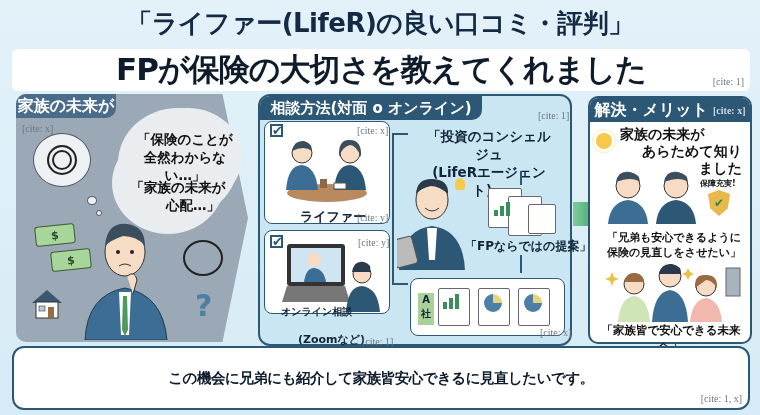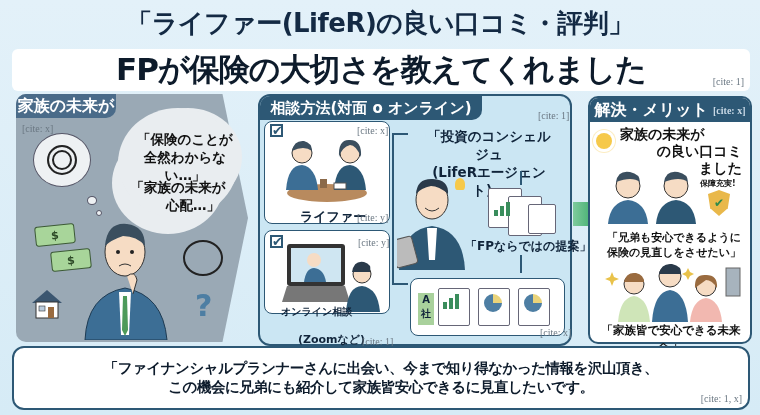--- a/index.html
+++ b/index.html
@@ -245,21 +245,21 @@
 <div class="green-arrow"></div>
 
 <div class="panel3"></div>
 <div class="p3-header">
   <span>解決・メリット</span>
   <span class="cite">[cite: x]</span>
 </div>
 <div class="sun"></div>
 <div class="p3-text" style="left:620px;top:126px;font-size:14px;line-height:17px;text-align:right;width:122px;">
   <div style="text-align:left">家族の未来が</div>
-  <div>の良い口コミ</div>
+  <div>あらためて知り</div>
   <div>ました</div>
 </div>
 <div class="p3-text" style="left:700px;top:178px;font-size:8px;text-align:center;">保障充実!</div>
 <div class="shield">✔</div>
 <svg style="position:absolute;left:604px;top:168px;width:100px;height:56px;" viewBox="0 0 100 56">
   <circle cx="24" cy="18" r="12" fill="#f6dcc4" stroke="#333"></circle>
     <path d="M12 14 Q14 2 26 4 Q36 6 36 14 Q28 8 12 14Z" fill="#3a4e5e"></path>
   <path d="M4 56 Q6 34 24 32 Q42 34 44 56Z" fill="#3c6e95"></path>
   <circle cx="72" cy="18" r="12" fill="#f6dcc4" stroke="#333"></circle>
     <path d="M60 14 Q62 2 74 4 Q84 6 84 14 Q76 8 60 14Z" fill="#3a4e5e"></path>
@@ -279,16 +279,15 @@
   <circle cx="102" cy="24" r="10" fill="#f6dcc4" stroke="#333"></circle>
     <path d="M91 26 Q90 12 102 13 Q114 13 113 26 Q108 18 102 18Z" fill="#9a6b3f"></path>
   <path d="M86 60 Q88 38 102 36 Q116 38 118 60Z" fill="#f2b8b0"></path>
   <rect x="122" y="6" width="14" height="28" fill="#a7b3bd" stroke="#666"></rect>
   <path d="M8 10 l2 5 5 2 -5 2 -2 5 -2 -5 -5 -2 5 -2z" fill="#e9c24a"></path>
   <path d="M84 6 l2 4 4 2 -4 2 -2 4 -2 -4 -4 -2 4 -2z" fill="#e9c24a"></path>
 </svg>
 <div class="p3-text" style="left:596px;top:323px;font-size:11.5px;width:150px;text-align:center;">「家族皆で安心できる未来へ」</div>
 
 <div class="bottom-box">
-  <div class="bottom-line">「ファイナンシャルプランナーさんに出会い、今まで知り得なかった情報を沢山頂き、</div>
   <div class="bottom-line">この機会に兄弟にも紹介して家族皆安心できるに見直したいです。</div>
   <span class="cite">[cite: 1, x]</span>
 </div>
 
 </body></html>

